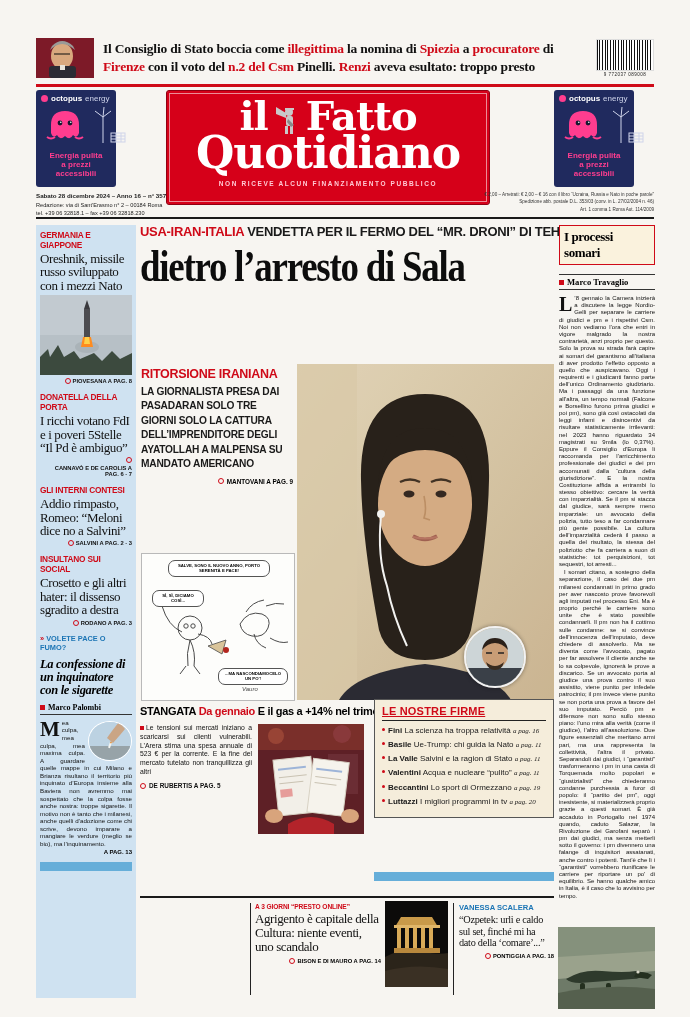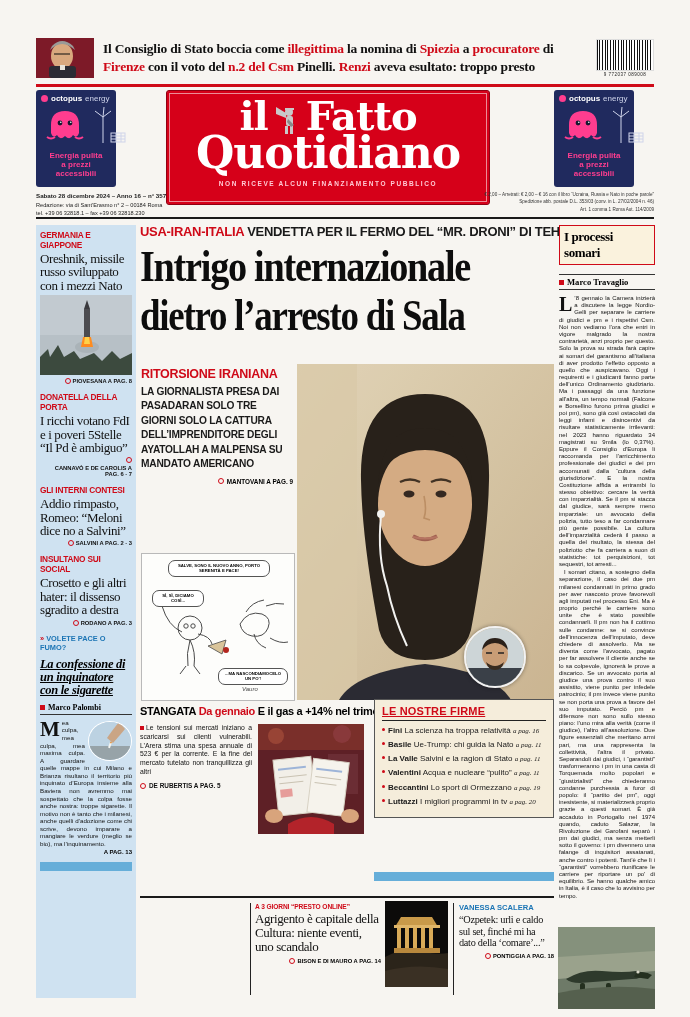--- a/index.html
+++ b/index.html
@@ -30,21 +30,21 @@
   .logo-sub{color:#ffc9d4;font-family:"Liberation Sans",sans-serif;font-weight:bold;font-size:6.5px;letter-spacing:1.6px;margin-top:7px;}
   #mhrule{position:absolute;left:36px;top:217px;width:618px;height:2px;background:#1a1a1a;}
   
   #leftcol{position:absolute;left:36px;top:225px;width:100px;height:773px;background:#cfe2f1;padding:5px 4px;box-sizing:border-box;}
   .sb-kicker{color:#cf0a18;font-weight:bold;font-size:8.3px;letter-spacing:-.2px;margin-bottom:2px;}
   .sb-title{font-family:"Liberation Serif",serif;font-size:13px;line-height:1.03;color:#111;letter-spacing:-.4px;margin-bottom:3px;}
   .sb-byl{font-size:5.8px;font-weight:bold;text-align:right;color:#111;margin-bottom:8px;display:flex;justify-content:flex-end;align-items:center;gap:2px;flex-wrap:wrap;}
   .dot{width:4px;height:4px;border:1.2px solid #cf0a18;border-radius:50%;display:inline-block;flex:0 0 auto;}
   .sb-photo{width:92px;height:80px;margin:2px 0 3px 0;}
   .sb-link{color:#1c75b5;font-weight:bold;font-size:7.4px;margin:4px 0 6px 0;}
-  .sb-ittitle{font-family:"Liberation Serif",serif;font-style:italic;font-weight:bold;font-size:12.5px;line-height:1.05;letter-spacing:-.3px;margin-bottom:6px;text-decoration:underline;}
+  .sb-ittitle{font-family:"Liberation Serif",serif;font-style:italic;font-weight:bold;font-size:12.5px;line-height:1.05;letter-spacing:-.3px;margin-bottom:6px;}
   .sb-author{font-family:"Liberation Serif",serif;font-weight:bold;font-size:8px;border-bottom:1px solid #333;padding-bottom:2px;margin-bottom:4px;display:flex;align-items:center;gap:3px;}
   .sq{width:5px;height:5px;background:#cf0a18;display:inline-block;}
   .sb-body{font-size:6.2px;line-height:1.22;text-align:justify;color:#111;}
   .dropcap{float:left;font-family:"Liberation Serif",serif;font-size:21px;line-height:.8;font-weight:bold;padding:2px 2px 0 0;}
   .cigcircle{float:right;width:42px;height:38px;border-radius:50%;overflow:hidden;margin:2px 0 2px 3px;border:1px solid #fff;}
   .sb-pag{font-weight:bold;font-size:6px;text-align:right;margin-top:2px;}
   .bluestrip{height:9px;background:#66aed9;margin-top:7px;}
   
   #kicker{position:absolute;left:140px;top:224px;width:414px;font-size:13px;font-weight:bold;letter-spacing:-.3px;white-space:nowrap;}
   #kicker .kt{color:#1a1a1a;font-weight:600;}
@@ -299,21 +299,20 @@
     </div>
     <div class="sb-pag">A PAG. 13</div>
     <div class="bluestrip"></div>
   </div>
 
   <div id="kicker">
     <span class="red">USA-IRAN-ITALIA</span>
     <span class="kt">VENDETTA PER IL FERMO DEL “MR. DRONI” DI TEHERAN</span>
   </div>
   <div id="headline">
-    <div><span class="hl hl1">Intrigo internazionale</span></div>
     <div><span class="hl hl2">dietro l’arresto di Sala</span></div>
   </div>
 
   <div id="rit">
     <div class="rit-k">RITORSIONE IRANIANA</div>
     <div class="rit-b">LA GIORNALISTA PRESA DAI PASADARAN SOLO TRE GIORNI SOLO LA CATTURA DELL’IMPRENDITORE DEGLI AYATOLLAH A MALPENSA SU MANDATO AMERICANO</div>
     <div class="rit-byl">
         <span class="dot"></span>
         <span>MANTOVANI A PAG. 9</span>
       </div>

